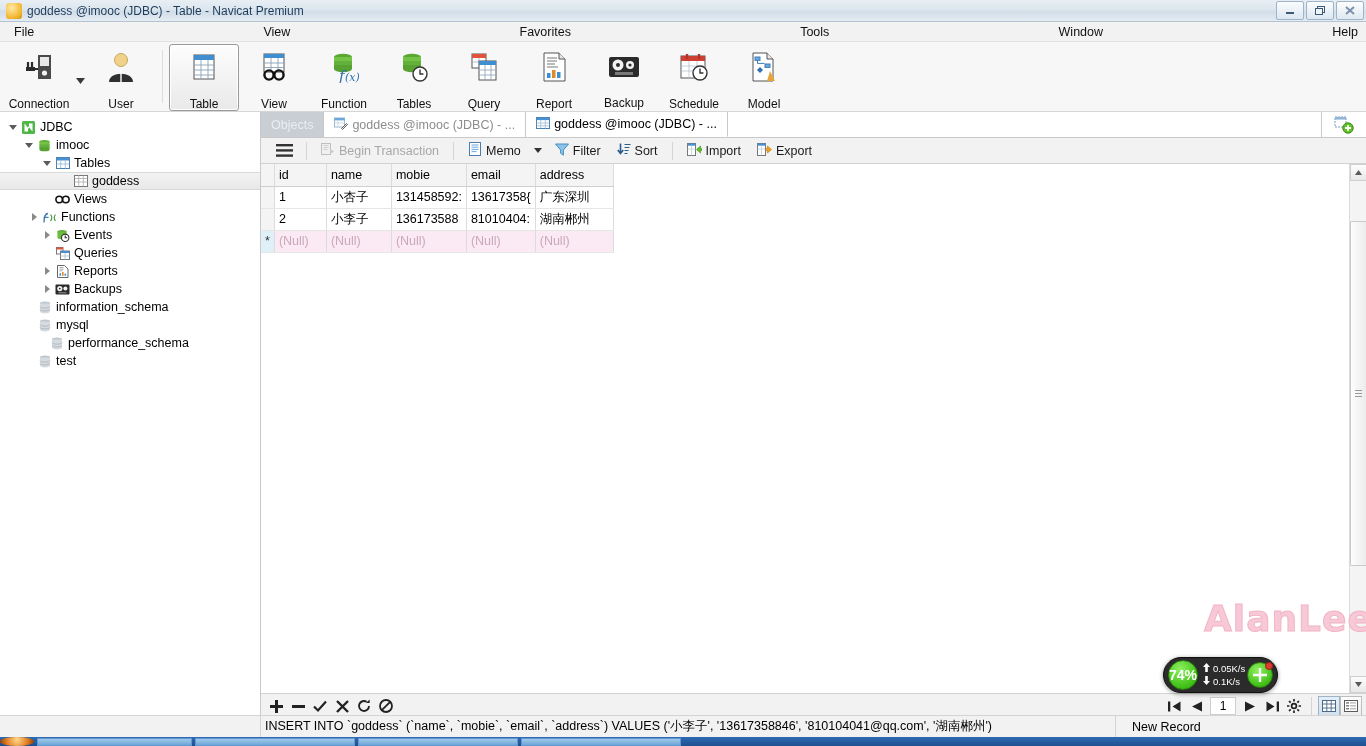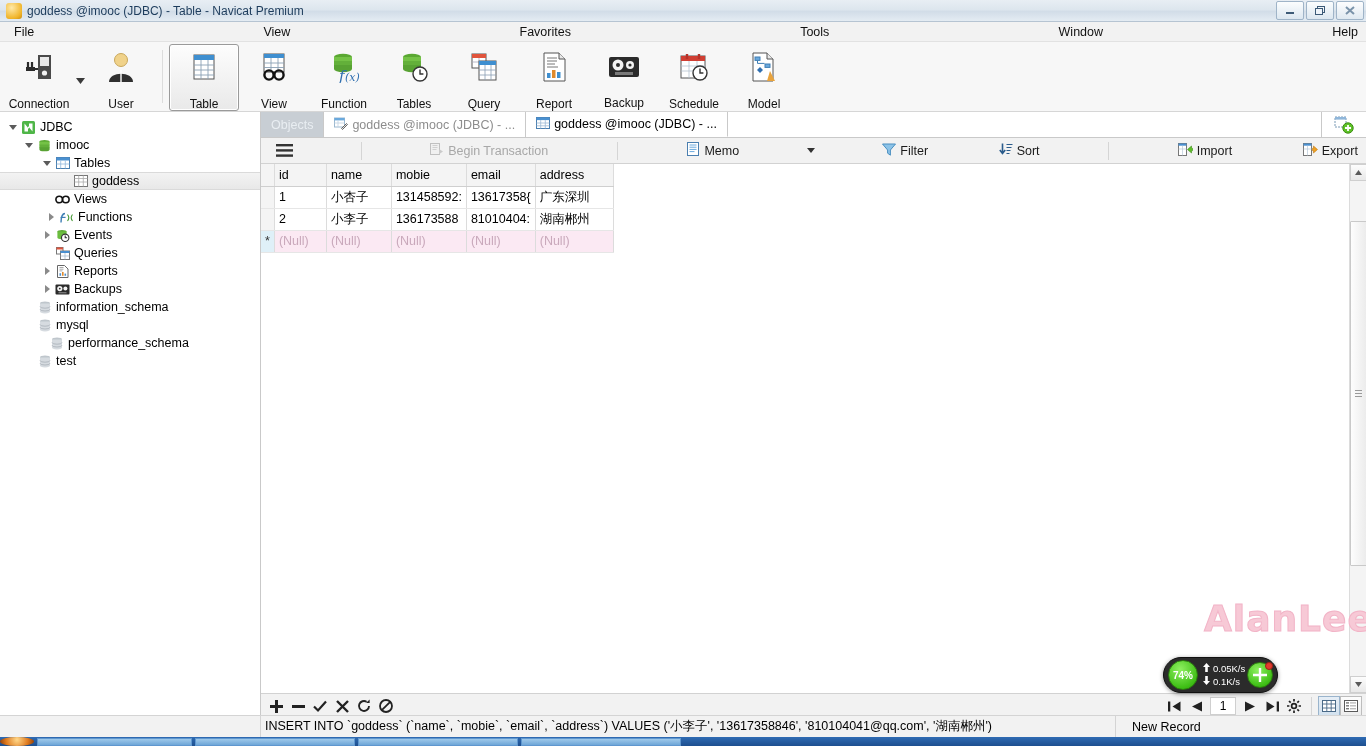--- a/index.html
+++ b/index.html
@@ -125,21 +125,21 @@
   }
   .tab.objects{ background:#c8ced4; color:#e9eef2; font-weight:400; }
   .tab.inactive{ background:#fff; color:#8d8d8d; }
   .tab.active{ background:#fff; color:#000; border-bottom:1px solid #fff; }
   .tab-fill{ flex:1; background:#fff; height:25px; border-right:1px solid #c9c9c9;}
   .tab-add{ width:44px;height:25px;display:flex;align-items:center;justify-content:center;background:#fff;}
 
   .grid-toolbar{
     height:26px; background:#f2f2f2;
     border-bottom:1px solid #d2d2d2;
-    display:flex; align-items:center; gap:0; padding-left:8px;justify-content:space-between;
+    display:flex; align-items:center; gap:0; padding-left:8px;
   }
   .gt-btn{
     display:flex;align-items:center;gap:4px;
     padding:2px 7px; font-size:12.5px; color:#1a1a1a; cursor:default;
     border:1px solid transparent;border-radius:2px; white-space:nowrap;
   }
   .gt-btn.disabled{ color:#a8a8a8; }
   .gt-sep{ width:1px;height:18px;background:#d5d5d5;margin:0 6px; }
 
   
@@ -260,21 +260,21 @@
     position:absolute; left:1163px; top:657px;
     width:115px;height:36px;border-radius:18px;
     background:#2b2b2b; border:1px solid #111;
     display:flex;align-items:center; padding:0 4px;
     box-shadow:0 1px 4px rgba(0,0,0,.4);
   }
   .nw-cpu{
     width:30px;height:30px;border-radius:50%;
     background:radial-gradient(circle at 40% 30%,#8ef060,#3fbf16 70%,#2a9b0d);
     display:flex;align-items:center;justify-content:center;
-    font-size:10px;color:#fff;font-weight:bold;
+    font-size:14px;color:#fff;font-weight:bold;
     border:1px solid #2a7d0d;
   }
   .nw-speeds{
     flex:1;display:flex;flex-direction:column;justify-content:center;
     padding-left:5px; color:#fff; font-size:9.5px; line-height:13px;
   }
   .nw-speed{ display:flex;align-items:center;gap:3px;white-space:nowrap; }
   .nw-boost{
     width:26px;height:26px;border-radius:50%;
     background:radial-gradient(circle at 40% 30%,#8ef060,#3fbf16 70%,#2a9b0d);
@@ -545,21 +545,21 @@
       <span class="t-ico">
         <svg width="15" height="9" viewBox="0 0 15 9">
             <circle cx="4.2" cy="4.5" r="3.3" fill="none" stroke="#111" stroke-width="1.6"></circle>
             <circle cx="10.8" cy="4.5" r="3.3" fill="none" stroke="#111" stroke-width="1.6"></circle>
             <path d="M7.5 4.5 h0.2" stroke="#111" stroke-width="1.6"></path>
           </svg>
       </span>
       <span class="t-lbl">Views</span>
     </div>
 
-    <div class="tree-row" style="padding-left:44px">
+    <div class="tree-row" style="padding-left:27px">
       <span class="twisty">
           <i class="tw-closed"></i>
         </span>
       <span class="t-ico">
         <svg width="14" height="13" viewBox="0 0 14 13">
             <path d="M1 11.5 c0-4 1-9 4-9" stroke="#3f7fb5" stroke-width="1.4" fill="none"></path>
             <path d="M0.6 6.4 h5" stroke="#3f7fb5" stroke-width="1.2"></path>
             <path d="M7.5 3.5 c1.6 2 1.6 4.5 0 6.5" stroke="#4a9a3a" stroke-width="1.1" fill="none"></path>
             <path d="M12.5 3.5 c-1.6 2 -1.6 4.5 0 6.5" stroke="#4a9a3a" stroke-width="1.1" fill="none"></path>
           </svg>

